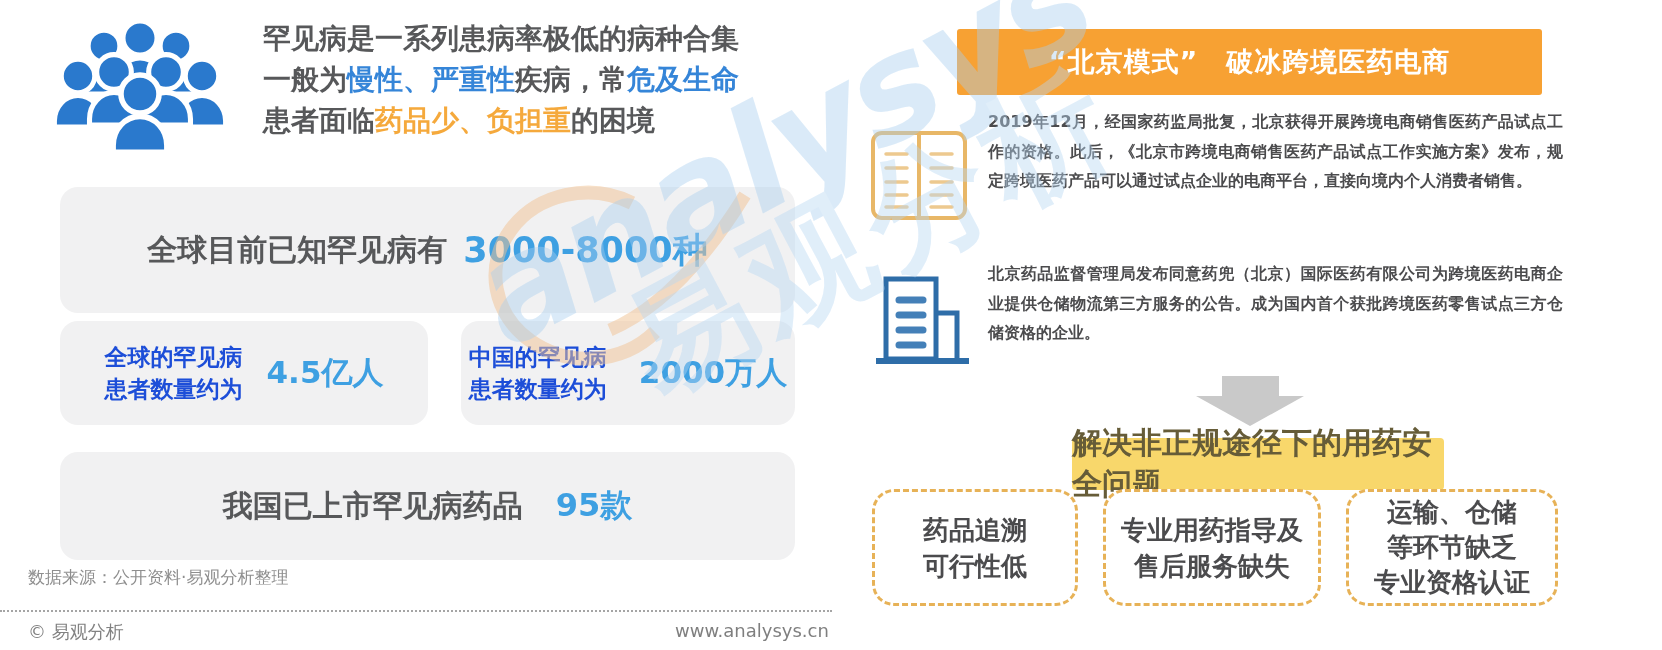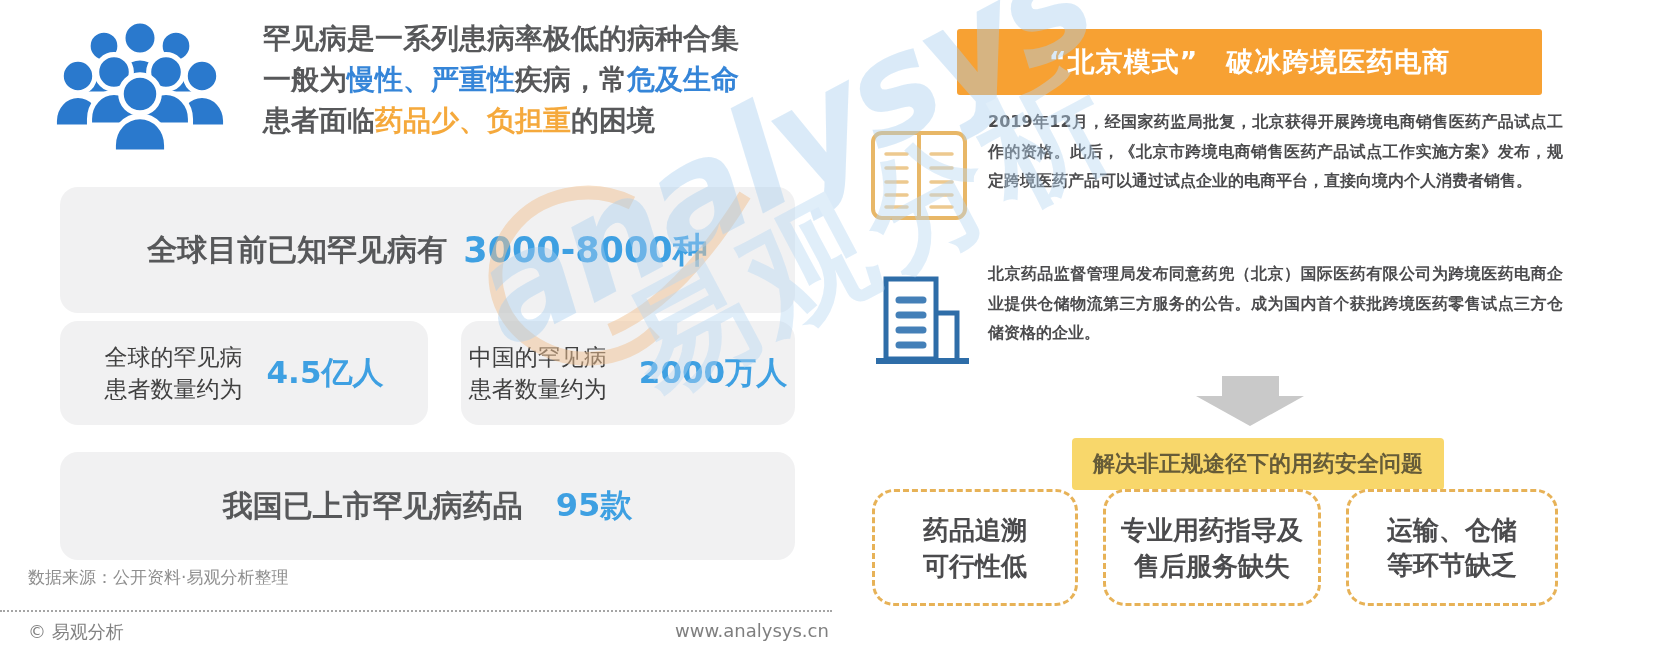--- a/index.html
+++ b/index.html
@@ -15,21 +15,21 @@
   .wm-cn{font-size:124px;font-weight:bold;color:#B7D7F3;margin-left:108px;margin-top:-14px;letter-spacing:10px;line-height:130px;}
   
   .crowd{position:absolute;left:42px;top:14px;}
   .intro{position:absolute;left:263px;top:18px;font-size:28px;font-weight:bold;line-height:41px;white-space:nowrap;}
   .t-dark{color:#57585A;}
   .t-blue{color:#3585D8;}
   .t-orange{color:#F5A93C;}
   .card{position:absolute;background:#F1F1F2;border-radius:18px;display:flex;align-items:center;justify-content:center;}
   .card-label{font-size:30px;font-weight:bold;color:#57585A;}
   .card-value{font-size:35px;font-weight:bold;color:#3EA0E2;}
-  .card-small-label{font-size:23px;font-weight:normal;color:#404040;line-height:32px;text-align:left;}
+  .card-small-label{font-size:23px;font-weight:bold;color:#1d4ed8;line-height:32px;text-align:left;}
   .card-small-value{font-size:31px;font-weight:bold;color:#3EA0E2;}
   #card-known{left:60px;top:187px;width:735px;height:126px;gap:16px;}
   #card-global{left:60px;top:321px;width:368px;height:104px;gap:24px;}
   #card-china{left:461px;top:321px;width:334px;height:104px;gap:32px;}
   #card-listed{left:60px;top:452px;width:735px;height:108px;gap:33px;}
   #card-listed .card-value{font-size:32px;}
   
   .source-note{position:absolute;left:28px;top:566px;font-size:17px;color:#8E8E8E;}
   .footer-divider{position:absolute;left:0;top:610px;width:832px;border-top:2px dotted #A5A5A5;}
   .copyright{position:absolute;left:28px;top:620px;font-size:18px;color:#828282;}
@@ -39,21 +39,21 @@
        display:flex;align-items:center;justify-content:center;color:#fff;font-size:27px;font-weight:bold;letter-spacing:1px;}
   .icon-abs{position:absolute;}
   .para{position:absolute;left:988px;width:575px;font-size:16px;font-weight:bold;color:#4B4B4D;
         line-height:29.5px;text-align:justify;}
   #para1{top:107px;}
   #para2{top:259px;}
   .arrow-stem{position:absolute;left:1222px;top:376px;width:57px;height:20px;background:#C9C9C9;}
   .arrow-head{position:absolute;left:1196px;top:396px;width:0;height:0;
               border-left:54px solid transparent;border-right:54px solid transparent;border-top:30px solid #C9C9C9;}
   .banner{position:absolute;left:1072px;top:438px;width:372px;height:52px;background:#F8D76B;border-radius:4px;
-          display:flex;align-items:center;justify-content:center;font-size:22px;font-weight:bold;color:#665C38;}
+          display:flex;align-items:center;justify-content:center;font-size:30px;font-weight:bold;color:#665C38;}
   .issues{position:absolute;left:872px;top:489px;display:flex;gap:25px;z-index:10;}
   .issue{border:3px dashed #E7B257;border-radius:22px;height:111px;background:#fff;
          display:flex;flex-direction:column;align-items:center;justify-content:center;
          font-size:26px;font-weight:bold;color:#4B4B4D;line-height:36px;text-align:center;}
   #issue1{width:200px;}
   #issue2{width:212px;}
   #issue3{width:206px;line-height:35px;}
 </style>
 </head>
 <body>
@@ -160,20 +160,21 @@
       <div>药品追溯</div>
       <div>可行性低</div>
     </div>
     <div class="issue" id="issue2">
       <div>专业用药指导及</div>
       <div>售后服务缺失</div>
     </div>
     <div class="issue" id="issue3">
       <div>运输、仓储</div>
       <div>等环节缺乏</div>
+      <div>专业资格认证</div>
     </div>
   </div>
 
   <div class="source-note">数据来源：公开资料·易观分析整理</div>
   <div class="footer-divider"></div>
   <div class="copyright">© 易观分析</div>
   <div class="website">www.analysys.cn</div>
 
   <div class="watermark">
     <svg class="wm-ring" width="1662" height="650" viewBox="0 0 1662 650">

